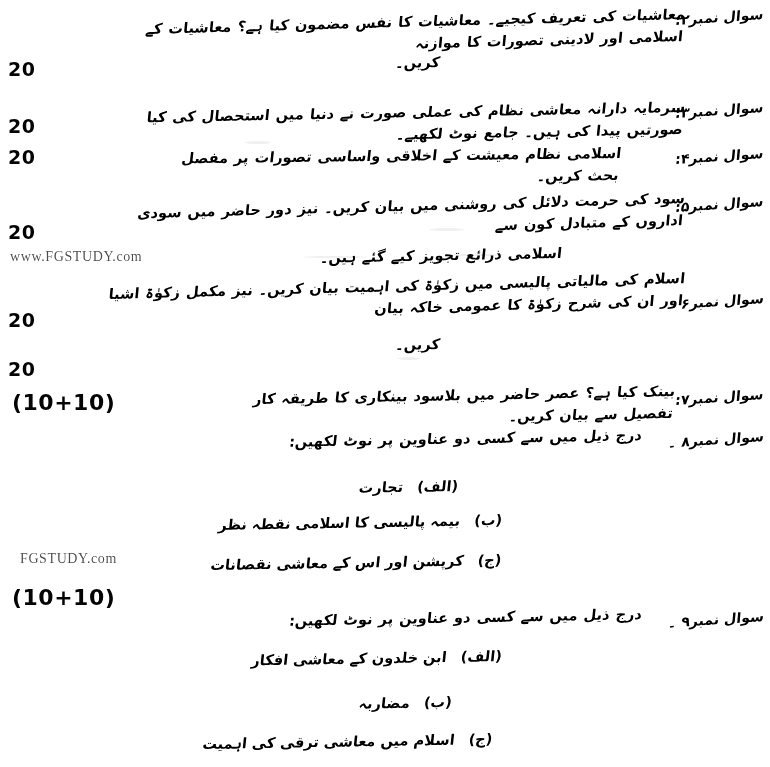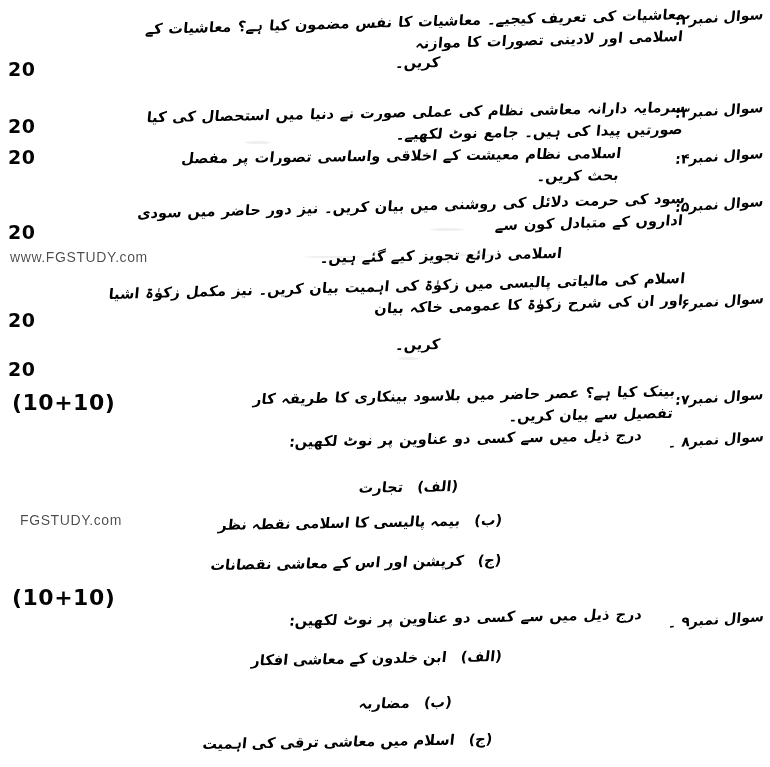--- a/index.html
+++ b/index.html
@@ -83,21 +83,21 @@
     color: #0a0a0a;
     white-space: nowrap;
     transform: skewX(-7deg) rotate(-1deg);
     transform-origin: right center;
   }
   .subpart .tag { margin-left: 14px; display: inline-block; }
 
   
   .watermark {
     direction: ltr;
-    font-family: Liberation Sans, sans-serif;
+    font-family: Liberation Serif, serif;
     font-size: 14px;
     color: #2b2b2b;
     letter-spacing: 0.6px;
     white-space: nowrap;
     opacity: 0.82;
   }
 
   
   .smudge {
     position: absolute;
@@ -190,15 +190,15 @@
   <div class="abs subpart" style="right:318px; top:694px;">
     <span class="tag">(ب)</span><span>مضاربہ</span>
   </div>
 
   <div class="abs subpart" style="right:278px; top:731px;">
     <span class="tag">(ج)</span><span>اسلام میں معاشی ترقی کی اہمیت</span>
   </div>
 
   <div class="abs watermark" style="left:10px; top:249px;">www.FGSTUDY.com</div>
 
-  <div class="abs watermark" style="left:20px; top:512px;">FGSTUDY.com</div>
+  <div class="abs watermark" style="left:20px; top:551px;">FGSTUDY.com</div>
 
 </div>
 
 </body></html>

